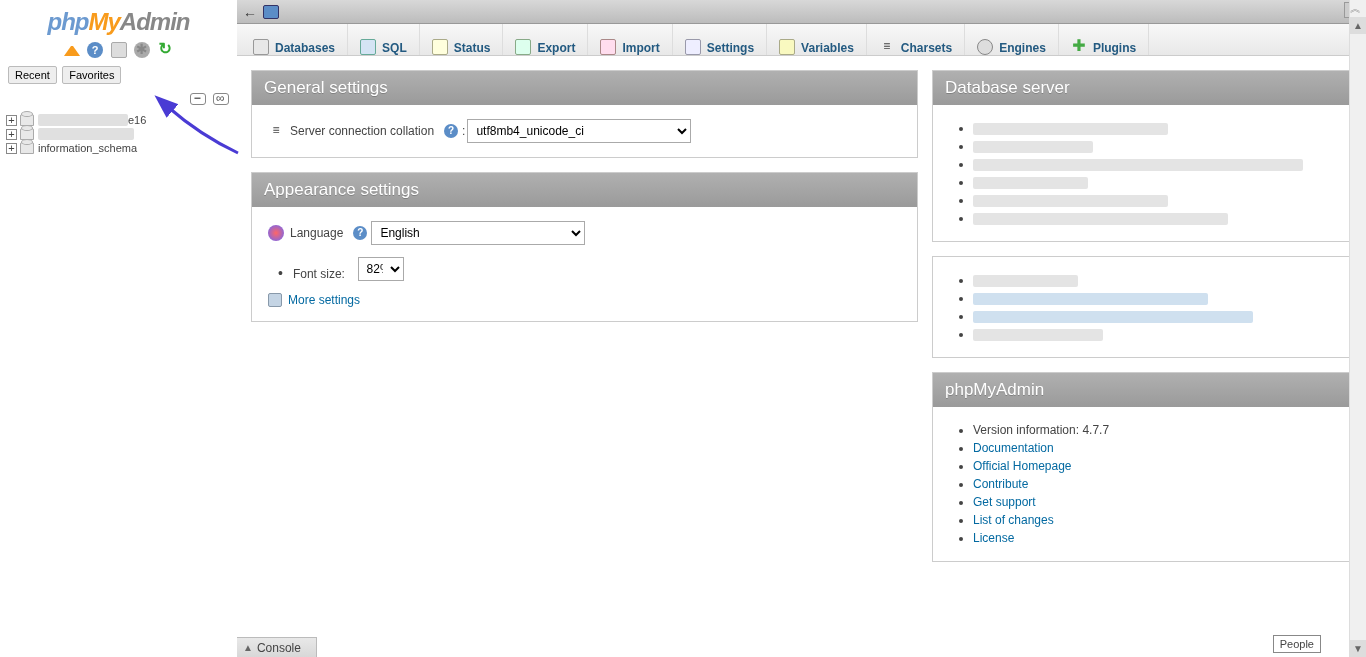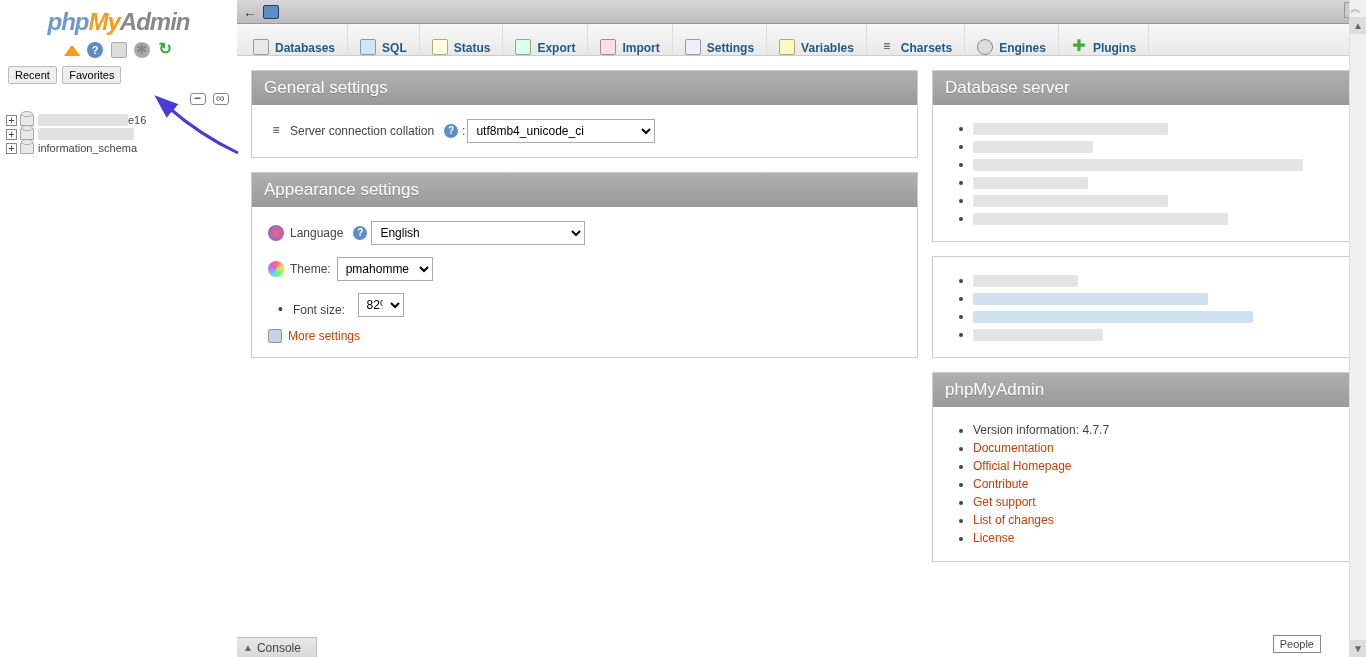--- a/index.html
+++ b/index.html
@@ -1,17 +1,17 @@
 <!DOCTYPE html>
 <html><head>
 <meta charset="utf-8">
 <style>
 * { box-sizing: border-box; margin: 0; padding: 0; }
 body { font-family: sans-serif; font-size: 12px; color: #444; background: #fff; width: 1366px; height: 657px; overflow: hidden; position: relative; }
-a { color: #c2410c; text-decoration: none; cursor: pointer; }
+a { color: #0369a1; text-decoration: none; cursor: pointer; }
 
 
 .sidebar { position: absolute; left: 0; top: 0; width: 237px; height: 100%; background: #fff; }
 .logo { text-align: center; padding: 8px 0 4px; font-family: Verdana, sans-serif; font-size: 24px; font-weight: bold; font-style: italic; letter-spacing: -1px; }
 .logo .p1 { color: #6c9ad0; }
 .logo .p2 { color: #f89b1c; }
 .logo .p3 { color: #888; }
 .icon-row { text-align: center; padding: 2px 0 6px; }
 .icon-row span { display: inline-block; width: 16px; height: 16px; margin: 0 2px; vertical-align: middle; }
 .home-ic { width:0;height:0;border-left:7px solid transparent;border-right:7px solid transparent;border-bottom:10px solid #f89b1c; position:relative; top:-2px;}
@@ -64,21 +64,21 @@
 
 .panel { border:1px solid #ccc; border-radius:0; margin-bottom:14px; overflow:hidden; background:#fff;}
 .panel-head { background:linear-gradient(#b0b0b0,#9a9a9a); color:#fff; font-size:17px; padding:7px 12px; font-weight:normal; text-shadow:0 1px 0 rgba(0,0,0,0.2);}
 .panel-body { padding:14px 16px;}
 .frow { display:flex; align-items:center; margin-bottom:12px; font-size:12px;}
 .frow:last-child{margin-bottom:0;}
 .frow .fic { width:16px; height:16px; margin-right:6px;}
 .frow label { margin-right:6px;}
 .qmark { display:inline-block; width:14px; height:14px; border-radius:50%; background:#5b8dc7; color:#fff; line-height:14px; text-align:center; font-size:10px; font-weight:bold; margin:0 4px; cursor:help;}
 .frow select, .frow input { border:1px solid #aaa; padding:3px 4px; font-size:12px; background:#fff;}
-.sel-wide{width:188px;}
+.sel-wide{width:224px;}
 .sel-med{width:214px;}
 .sel-sm{width:96px;}
 .sel-xs{width:46px;}
 .bullet-row { display:flex; align-items:flex-end; margin-left:10px;}
 .bullet-row::before{content:"•"; margin-right:10px; font-size:14px;}
 .link-row { display:flex; align-items:center;}
 .wrench { width:14px; height:14px; background:#c4d4e4; border:1px solid #89a; border-radius:2px; margin-right:6px; display:inline-block;}
 
 .panel-body ul { list-style:disc; padding-left:24px;}
 .panel-body li { padding:2px 0; font-size:12px;}
@@ -212,27 +212,20 @@
 
         <div class="panel">
           <div class="panel-head">Appearance settings</div>
           <div class="panel-body">
             <div class="frow">
               <span class="fic" style="background:radial-gradient(#f66,#66f);border-radius:50%;"></span>
               <label>Language</label>
               <span class="qmark">?</span>
               <select class="sel-med">
                 <option>English</option>
-              </select>
-            </div>
-            <div class="frow">
-              <span class="fic" style="background:conic-gradient(#f66,#fc6,#6f6,#6cf,#c6f,#f66);border-radius:50%;"></span>
-              <label>Theme:</label>
-              <select class="sel-sm">
-                <option>pmahomme</option>
               </select>
             </div>
             <div class="frow bullet-row">
               <label>Font size:</label>&nbsp;&nbsp;
               <select class="sel-xs">
                 <option>82%</option>
               </select>
             </div>
             <div class="frow link-row">
               <span class="wrench"></span>

